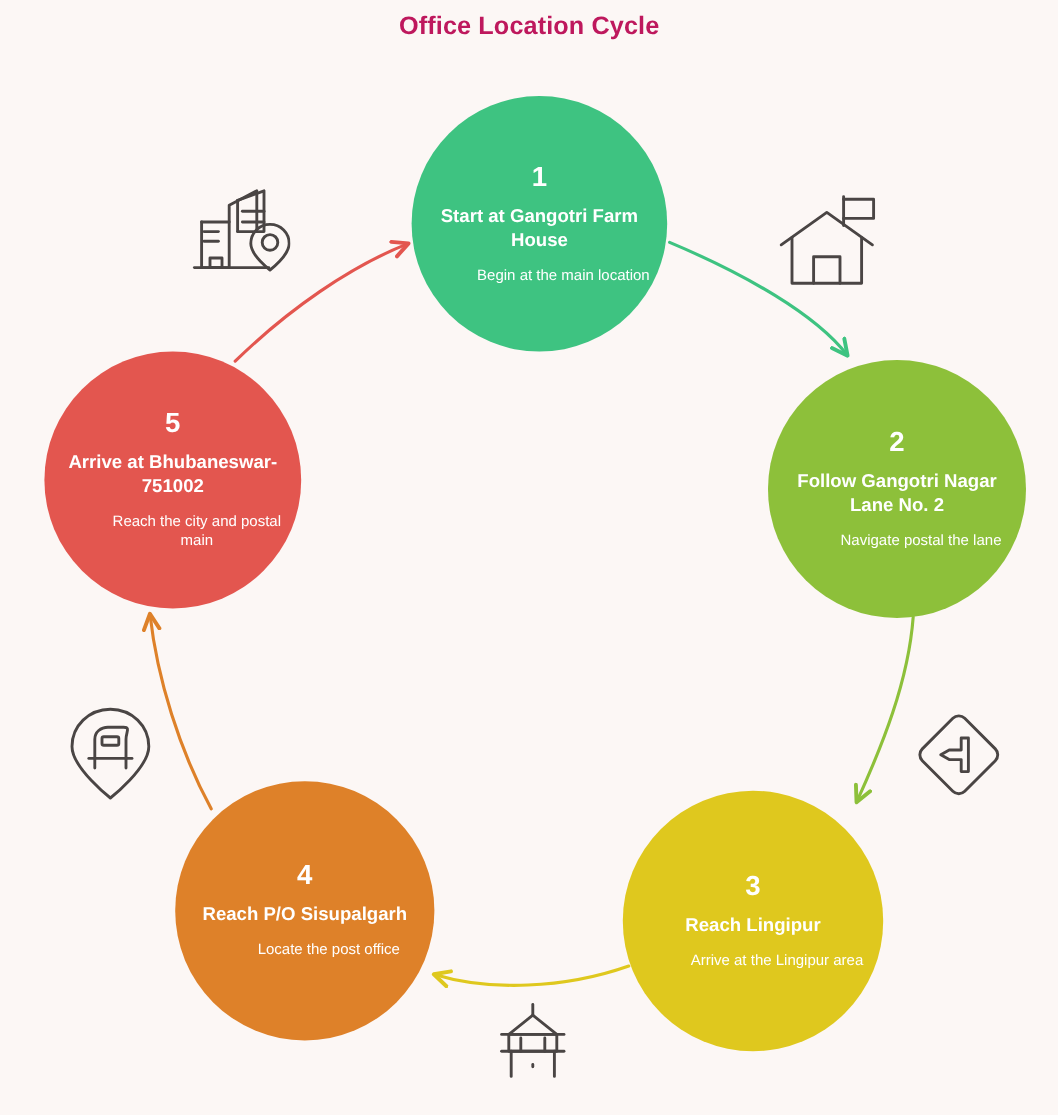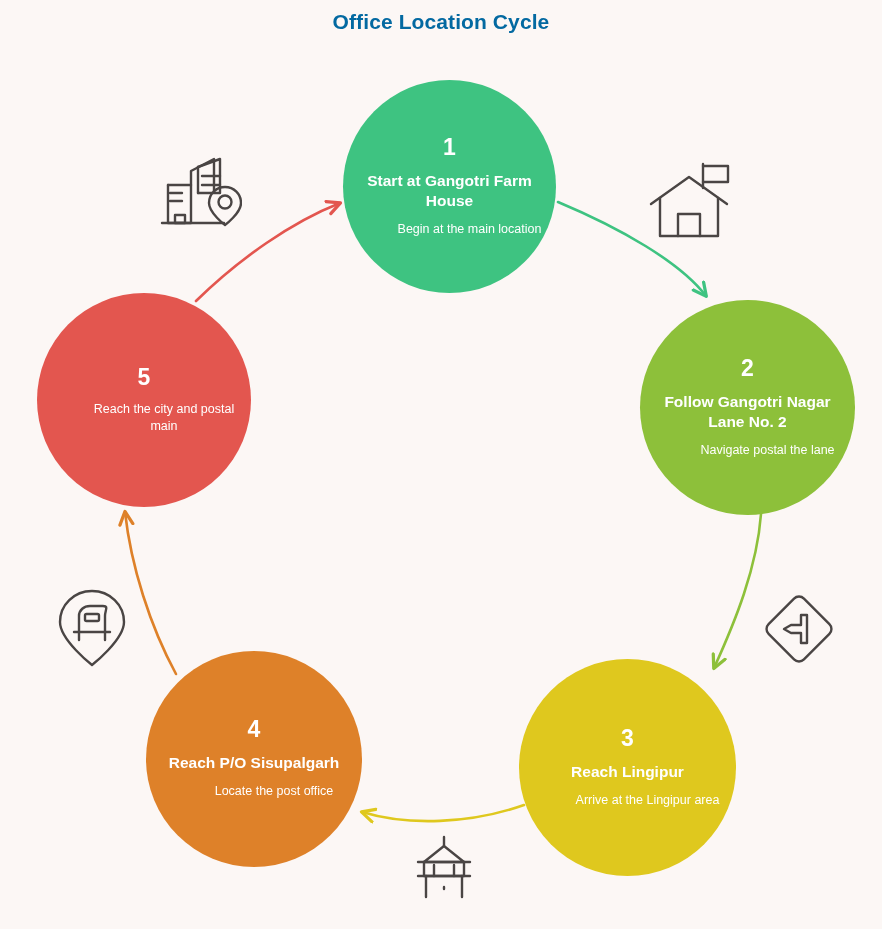--- a/index.html
+++ b/index.html
@@ -17,21 +17,21 @@
     background: #FCF7F5;
   }
   #title {
     position: absolute;
     top: 10px;
     left: 0;
     width: 882px;
     text-align: center;
     font-size: 21px;
     font-weight: bold;
-    color: #0369a1;
+    color: #be185d;
     letter-spacing: 0.1px;
   }
   #arrow-layer {
     position: absolute;
     top: 0; left: 0;
     width: 882px;
     height: 929px;
     pointer-events: none;
   }
   .node {
@@ -125,20 +125,21 @@
   </div>
 
   <div class="node" style="left:146px; top:651px; width:216px; height:216px; background:#DE8129;">
     <div class="node-num">4</div>
     <div class="node-title">Reach P/O Sisupalgarh</div>
     <div class="node-desc">Locate the post office</div>
   </div>
 
   <div class="node" style="left:37px; top:293px; width:214px; height:214px; background:#E3564F;">
     <div class="node-num">5</div>
+    <div class="node-title">Arrive at Bhubaneswar-751002</div>
     <div class="node-desc">Reach the city and postal main</div>
   </div>
 
   <div class="deco-icon" style="left:158px; top:145px; width:84px; height:84px;">
     <svg width="84" height="84" viewBox="0 0 84 84" fill="none" stroke="#4A4544" stroke-width="2.4" stroke-linecap="round" stroke-linejoin="round">
       <path d="M4 78 L66 78"></path>
       <path d="M10 40 L10 78 L33 78 L33 26 L56 14 L56 46"></path>
       <path d="M10 40 L33 40"></path>
       <path d="M12 48 L24 48"></path>
       <path d="M12 56 L24 56"></path>

